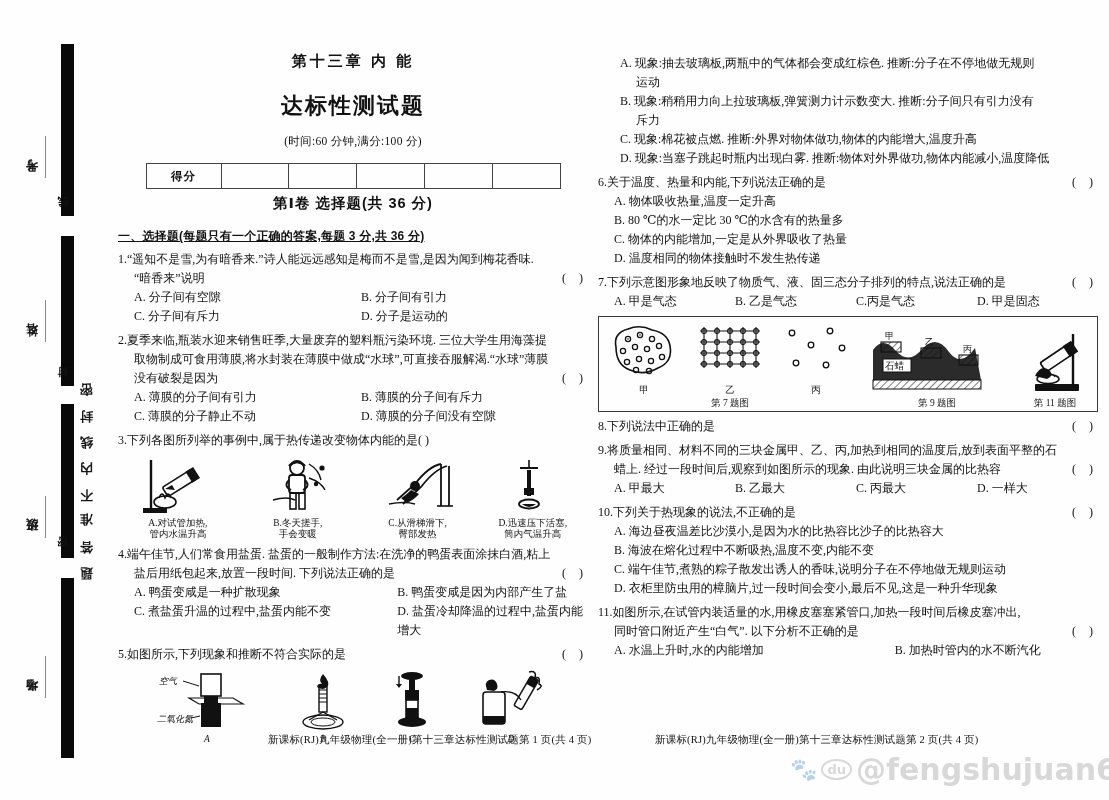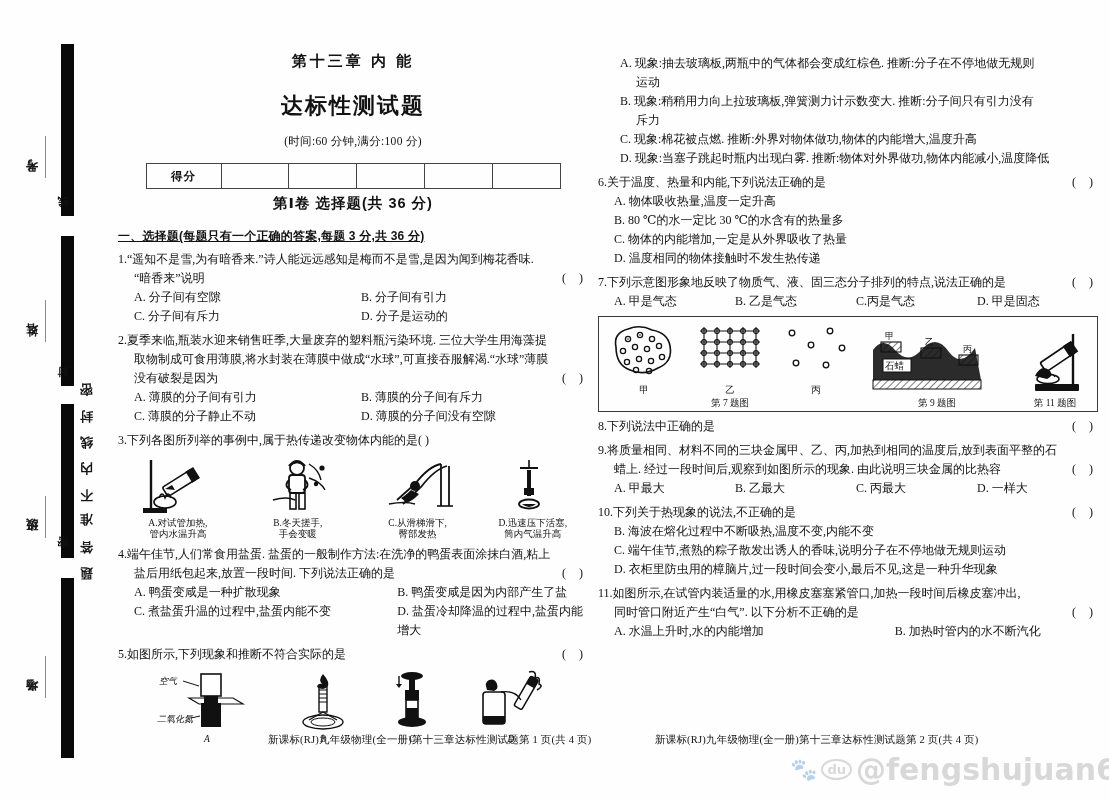--- a/index.html
+++ b/index.html
@@ -542,20 +542,21 @@
           <span>B. 乙最大</span>
           <span>C. 丙最大</span>
           <span>D. 一样大</span>
         </span>
       </span>
     </div>
 
     <div class="q">
       <span class="stem"><span class="paren">(    )</span><span>10.</span><span>下列关于热现象的说法,不正确的是</span></span>
       <span class="opts">
+        <span class="opt-full">A. 海边昼夜温差比沙漠小,是因为水的比热容比沙子的比热容大</span>
         <span class="opt-full">B. 海波在熔化过程中不断吸热,温度不变,内能不变</span>
         <span class="opt-full">C. 端午佳节,煮熟的粽子散发出诱人的香味,说明分子在不停地做无规则运动</span>
         <span class="opt-full">D. 衣柜里防虫用的樟脑片,过一段时间会变小,最后不见,这是一种升华现象</span>
       </span>
     </div>
 
     <div class="q">
       <span class="stem"><span>11.</span><span>如图所示,在试管内装适量的水,用橡皮塞塞紧管口,加热一段时间后橡皮塞冲出,</span></span>
       <span class="cont"><span class="paren">(    )</span><span>同时管口附近产生“白气”. 以下分析不正确的是</span></span>
       <span class="opts">

